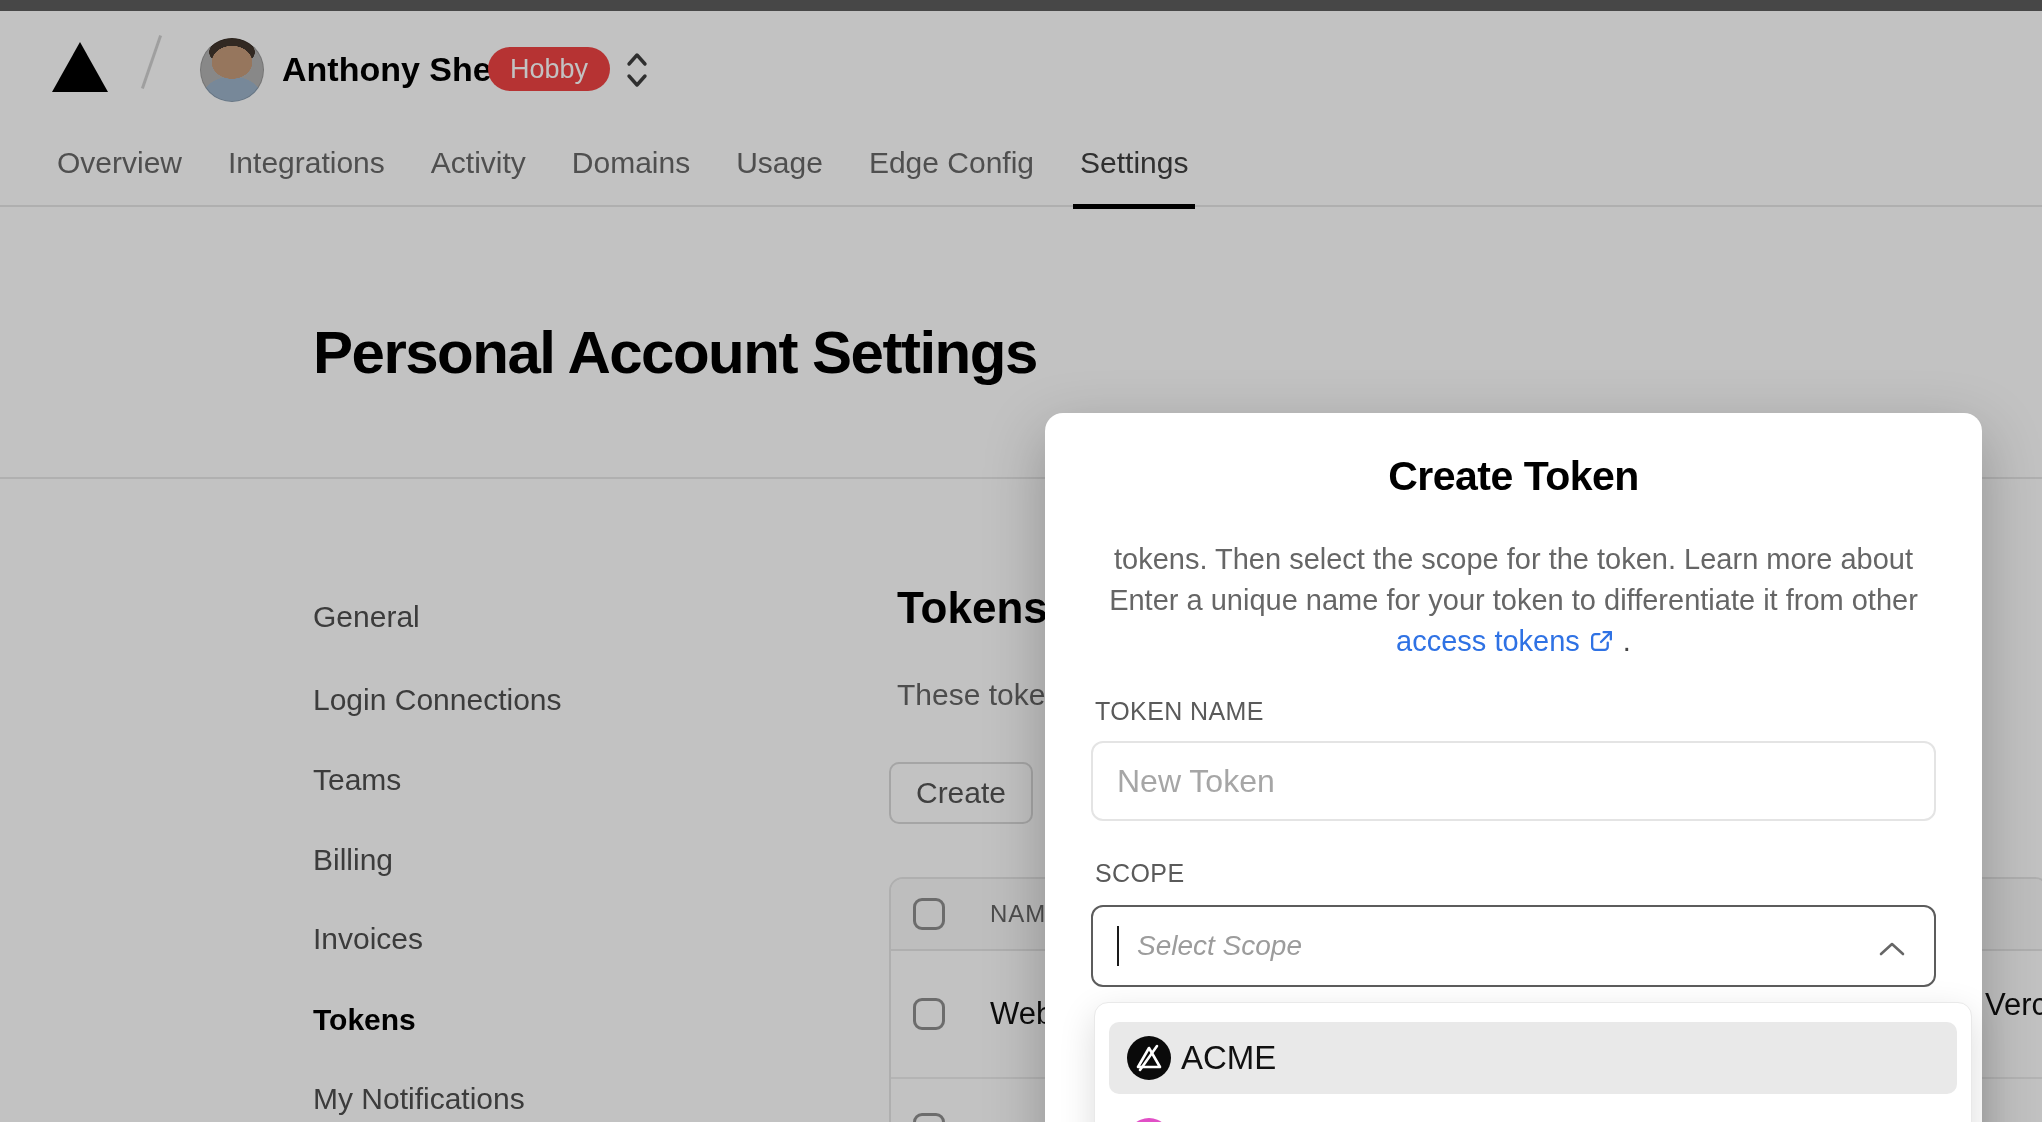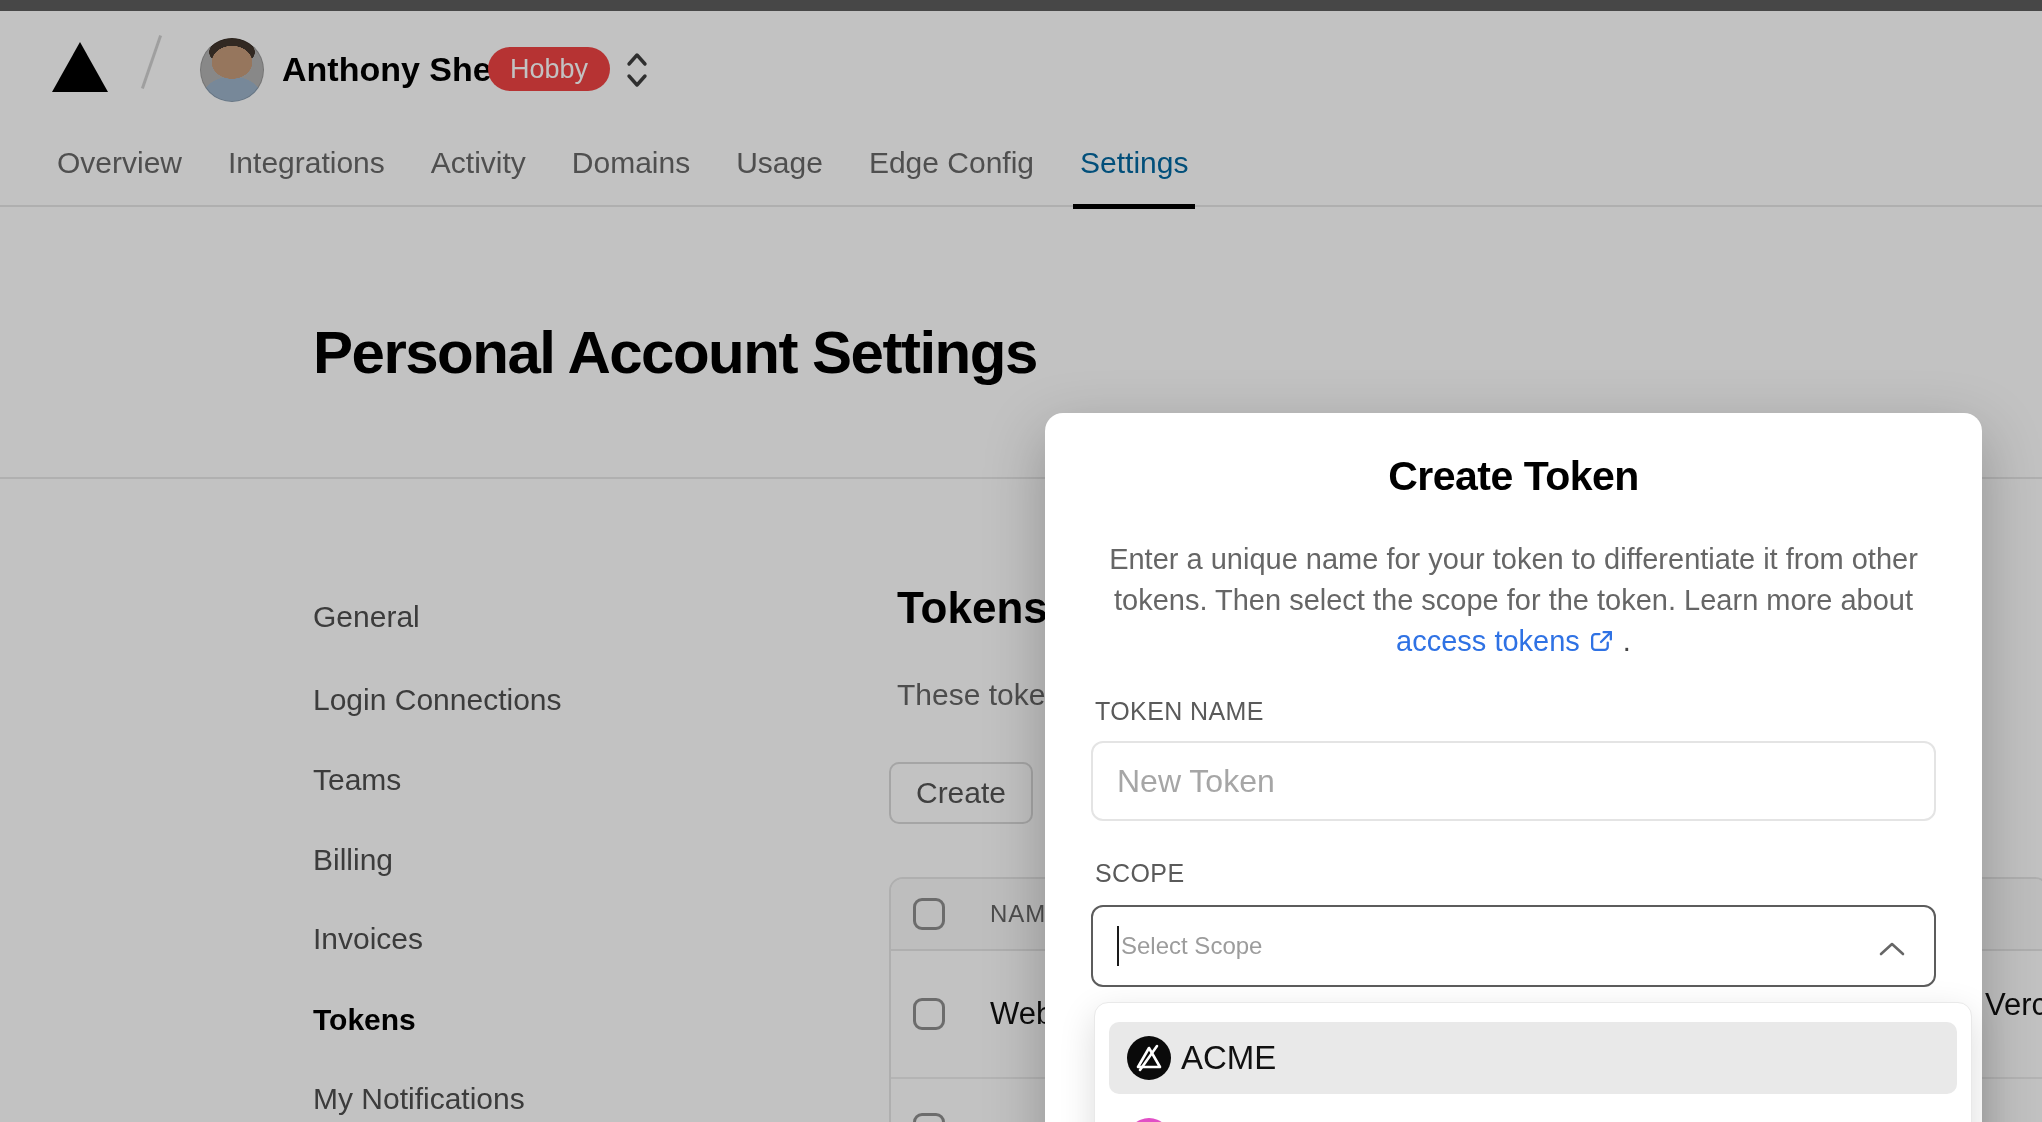--- a/index.html
+++ b/index.html
@@ -21,21 +21,21 @@
       #b3b3b3;
     box-shadow:inset 0 0 0 1px rgba(0,0,0,.15);}
   .acct-name{position:absolute;left:282px;top:50px;font-size:34px;font-weight:600;color:#000;}
   .badge{position:absolute;left:488px;top:47px;height:44px;padding:0 22px;border-radius:22px;
     background:#ef4444;color:#fff;font-size:27px;font-weight:500;line-height:44px;}
   .updown{position:absolute;left:622px;top:47px;}
 
   .nav{position:absolute;left:0;top:141px;width:100%;height:66px;border-bottom:2px solid #e6e6e6;
     display:flex;gap:46px;padding-left:57px;}
   .tab{position:relative;height:66px;padding-top:4px;font-size:30px;line-height:36px;color:#696969;cursor:pointer;}
-  .tab.active{color:#0369a1;}
+  .tab.active{color:#404040;}
   .tab.active::after{content:"";position:absolute;left:-7px;right:-7px;bottom:-2px;height:5px;background:#000;}
 
   .page-title{position:absolute;left:313px;top:318px;font-size:60px;font-weight:700;letter-spacing:-1.5px;color:#000;}
   .hr1{position:absolute;left:0;top:477px;width:100%;height:2px;background:#e8e8e8;}
 
   .side-item{position:absolute;left:313px;font-size:30px;line-height:34px;color:#4f4f4f;cursor:pointer;}
   .side-item.active{color:#000;font-weight:700;}
 
   .section-title{position:absolute;left:897px;top:583px;font-size:44px;font-weight:700;color:#000;}
   .section-desc{position:absolute;left:897px;top:678px;font-size:30px;color:#666;white-space:nowrap;}
@@ -64,21 +64,21 @@
   .linkline{display:flex;align-items:center;justify-content:center;gap:8px;}
   .m-link{color:#2f72e4;text-decoration:none;cursor:pointer;}
   .m-period{color:#444;}
   .m-label{position:absolute;left:50px;font-size:25px;font-weight:500;color:#5a5a5a;letter-spacing:0.4px;}
   .m-input{position:absolute;left:46px;top:328px;width:845px;height:80px;border:2px solid #e4e4e4;border-radius:12px;
     padding-left:24px;font-size:32px;color:#222;outline:none;}
   .m-input::placeholder{color:#a6a6a6;}
   .m-select{position:absolute;left:46px;top:492px;width:845px;height:82px;border:2px solid #5c5c5c;border-radius:12px;
     background:#fff;display:flex;align-items:center;padding-left:24px;cursor:pointer;}
   .caret{width:2px;height:40px;background:#1a1a1a;}
-  .sel-ph{font-size:24px;color:#9c9c9c;margin-left:2px;}
+  .sel-ph{font-size:28px;color:#9c9c9c;margin-left:18px;font-style:italic;}
   .sel-chev{position:absolute;right:28px;top:34px;}
 
   
   .dropdown{position:absolute;left:1094px;top:1002px;width:878px;height:230px;background:#fff;border:1px solid #e9e9e9;
     border-radius:14px;box-shadow:0 12px 36px rgba(0,0,0,.14);padding:19px 14px;}
   .opt{display:flex;align-items:center;gap:10px;height:72px;padding-left:18px;border-radius:10px;cursor:pointer;}
   .opt.hl{background:#e9e9e9;}
   .opt + .opt{margin-top:10px;}
   .opt-label{font-size:33px;font-weight:500;color:#111;}
   .av-pink{width:44px;height:44px;border-radius:50%;background:#e14fc6;flex:0 0 auto;}
@@ -142,22 +142,22 @@
         <div class="cbx"></div>
       </div>
     </div>
   </div>
 
   <div class="overlay"></div>
 
   <div class="modal">
     <div class="m-title">Create Token</div>
     <div class="m-desc">
+      <div>tokens. Then select the scope for the token. Learn more about</div>
       <div>Enter a unique name for your token to differentiate it from other</div>
-      <div>tokens. Then select the scope for the token. Learn more about</div>
       <div class="linkline">
         <a class="m-link">access tokens</a>
         <svg width="27" height="27" viewBox="0 0 26 26">
           <path d="M11 6 H7 a3 3 0 0 0 -3 3 v9 a3 3 0 0 0 3 3 h9 a3 3 0 0 0 3 -3 v-4" fill="none" stroke="#2f72e4" stroke-width="2.2" stroke-linecap="round"></path>
           <path d="M15 4 h7 v7" fill="none" stroke="#2f72e4" stroke-width="2.2" stroke-linecap="round" stroke-linejoin="round"></path>
           <path d="M22 4 L12.5 13.5" fill="none" stroke="#2f72e4" stroke-width="2.2" stroke-linecap="round"></path>
         </svg>
         <span class="m-period">.</span>
       </div>
     </div>

